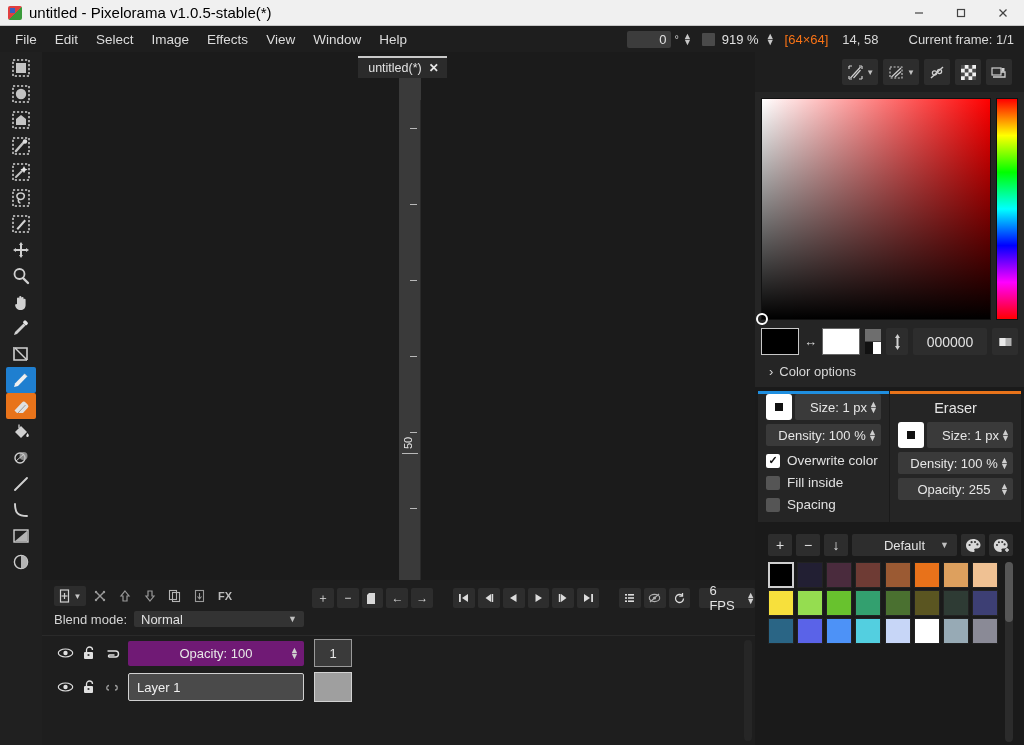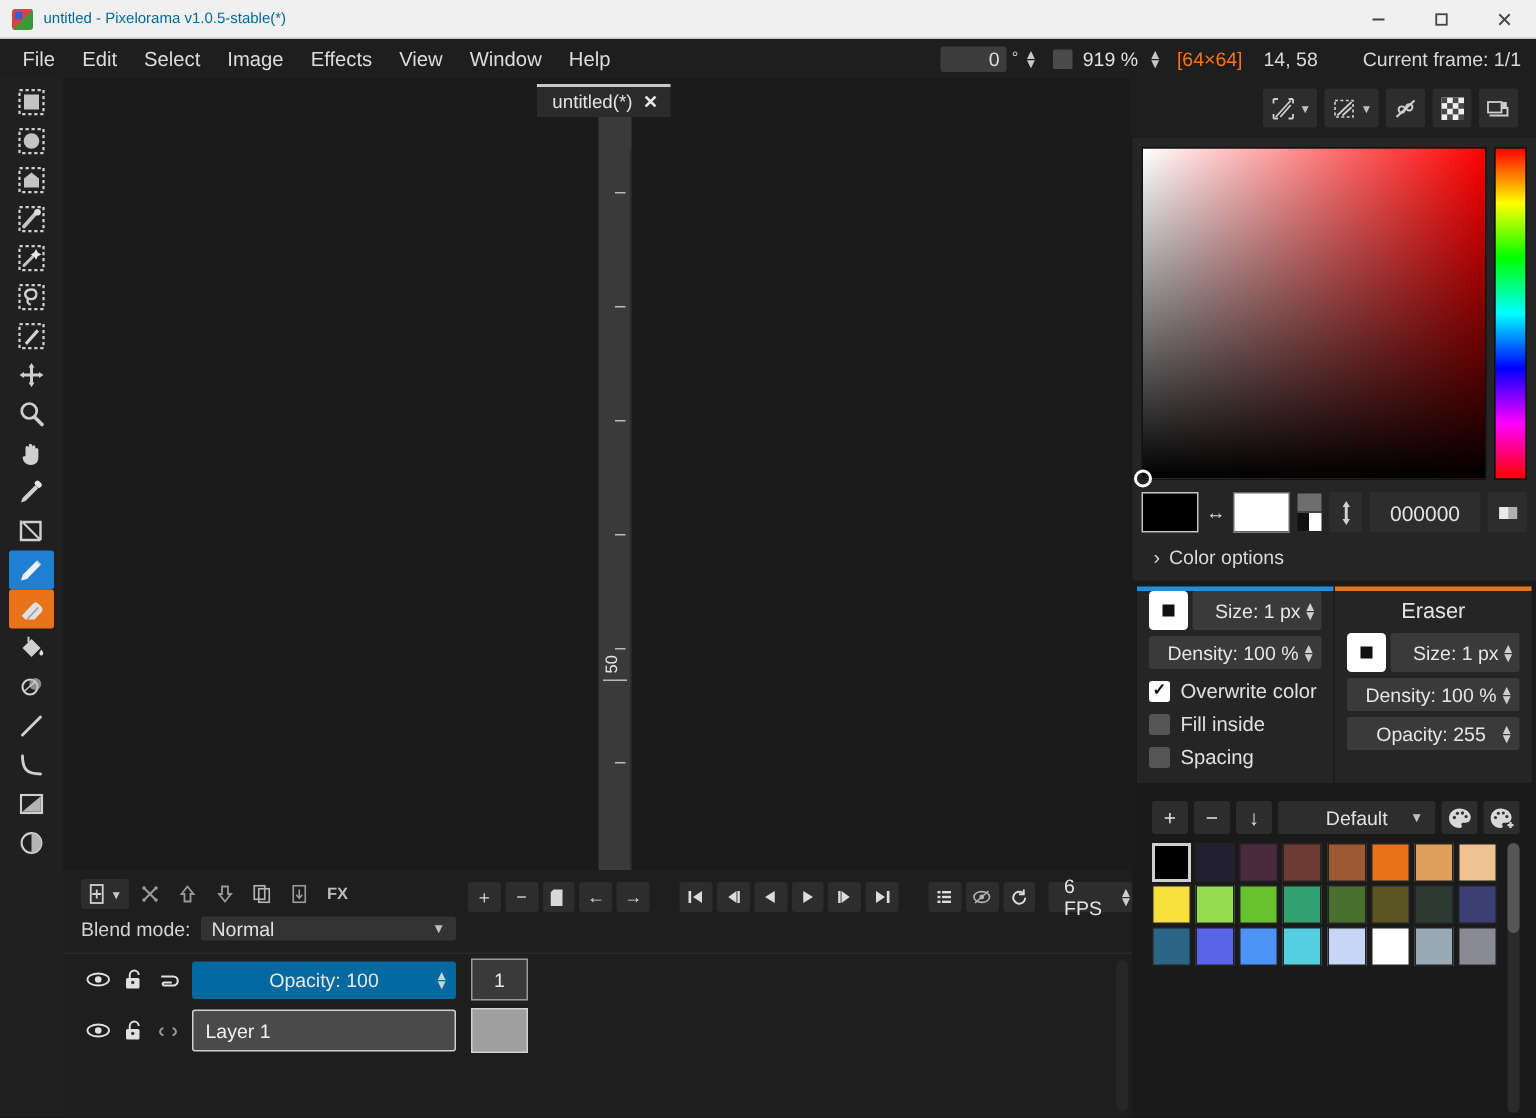--- a/index.html
+++ b/index.html
@@ -16,21 +16,21 @@
   
   .titlebar {
     height: 26px; background: #f0f0f0; color: #1a1a1a;
     display: flex; align-items: center; flex: 0 0 26px;
     border-bottom: 1px solid #c8c8c8;
   }
   .tb-icon { width: 14px; height: 14px; margin: 0 7px 0 8px; border-radius: 2px;
     background: linear-gradient(135deg,#e04040 0%,#e04040 50%,#3a9a3a 50%,#3a9a3a 100%);
     position: relative; overflow:hidden; flex: 0 0 14px;}
   .tb-icon::after{content:'';position:absolute;left:2px;top:2px;width:5px;height:5px;background:#3860c0;}
-  .tb-title { font-size: 10px; color: #0369a1; white-space: nowrap; }
+  .tb-title { font-size: 15px; color: #000000; white-space: nowrap; }
   .tb-spacer { flex: 1; }
   .tb-btns { display: flex; height: 100%; }
   .tb-btn { width: 42px; height: 100%; display: flex; align-items: center; justify-content: center;
     color: #333; font-size: 13px; }
   .tb-btn svg { display: block; }
 
   
   .menubar {
     height: 26px; background: #1e1e1e; display: flex; align-items: center;
     flex: 0 0 26px; padding-left: 6px; position: relative;
@@ -110,21 +110,21 @@
   .gap { width: 14px; }
   .fps-wrap { display:flex; align-items:center; background:#2d2d2d; border-radius:2px;
      height:20px; padding-left:10px; margin-left: 6px;}
   .fps-txt { font-size:13px; color:#e4e4e4; padding-right:1px; }
 
   .tl-rows { flex:1; display:flex; min-height:0; background:#1e1e1e; border-top:1px solid #2a2a2a; }
   .lyr-col { width: 270px; flex:0 0 270px; }
   .lyr-head { height: 34px; display:flex; align-items:center; gap:6px; padding: 0 8px 0 14px; }
   .lyr-row { height: 34px; display:flex; align-items:center; gap:6px; padding: 0 8px 0 14px; }
   .eye, .lock, .link { width:18px; height:16px; display:flex; align-items:center; justify-content:center; }
-  .opacity-field { flex:1; background:#0369a1; border-radius:2px; height:25px;
+  .opacity-field { flex:1; background:#701a75; border-radius:2px; height:25px;
     display:flex; align-items:center; justify-content:center; font-size:13px; color:#e8e8e8;
     position:relative; }
   .opacity-field .sp { position:absolute; right:5px; display:flex; flex-direction:column;
     line-height:6px; font-size:9px; color:#cfcfcf; }
   .layer-name { flex:1; background:#4a4a4a; border:1px solid #d0d0d0; border-radius:2px;
     height:28px; display:flex; align-items:center; padding: 0 8px; font-size:13px; color:#f0f0f0; }
   .cell-col { flex:1; padding-top: 0px; }
   .cell-head { height:34px; display:flex; align-items:center; padding-left: 2px;}
   .frame-num { width: 38px; height:28px; border:1px solid #9a9a9a; background:#3a3a3a;
     display:flex; align-items:center; justify-content:center; font-size:13px; color:#e8e8e8; }

